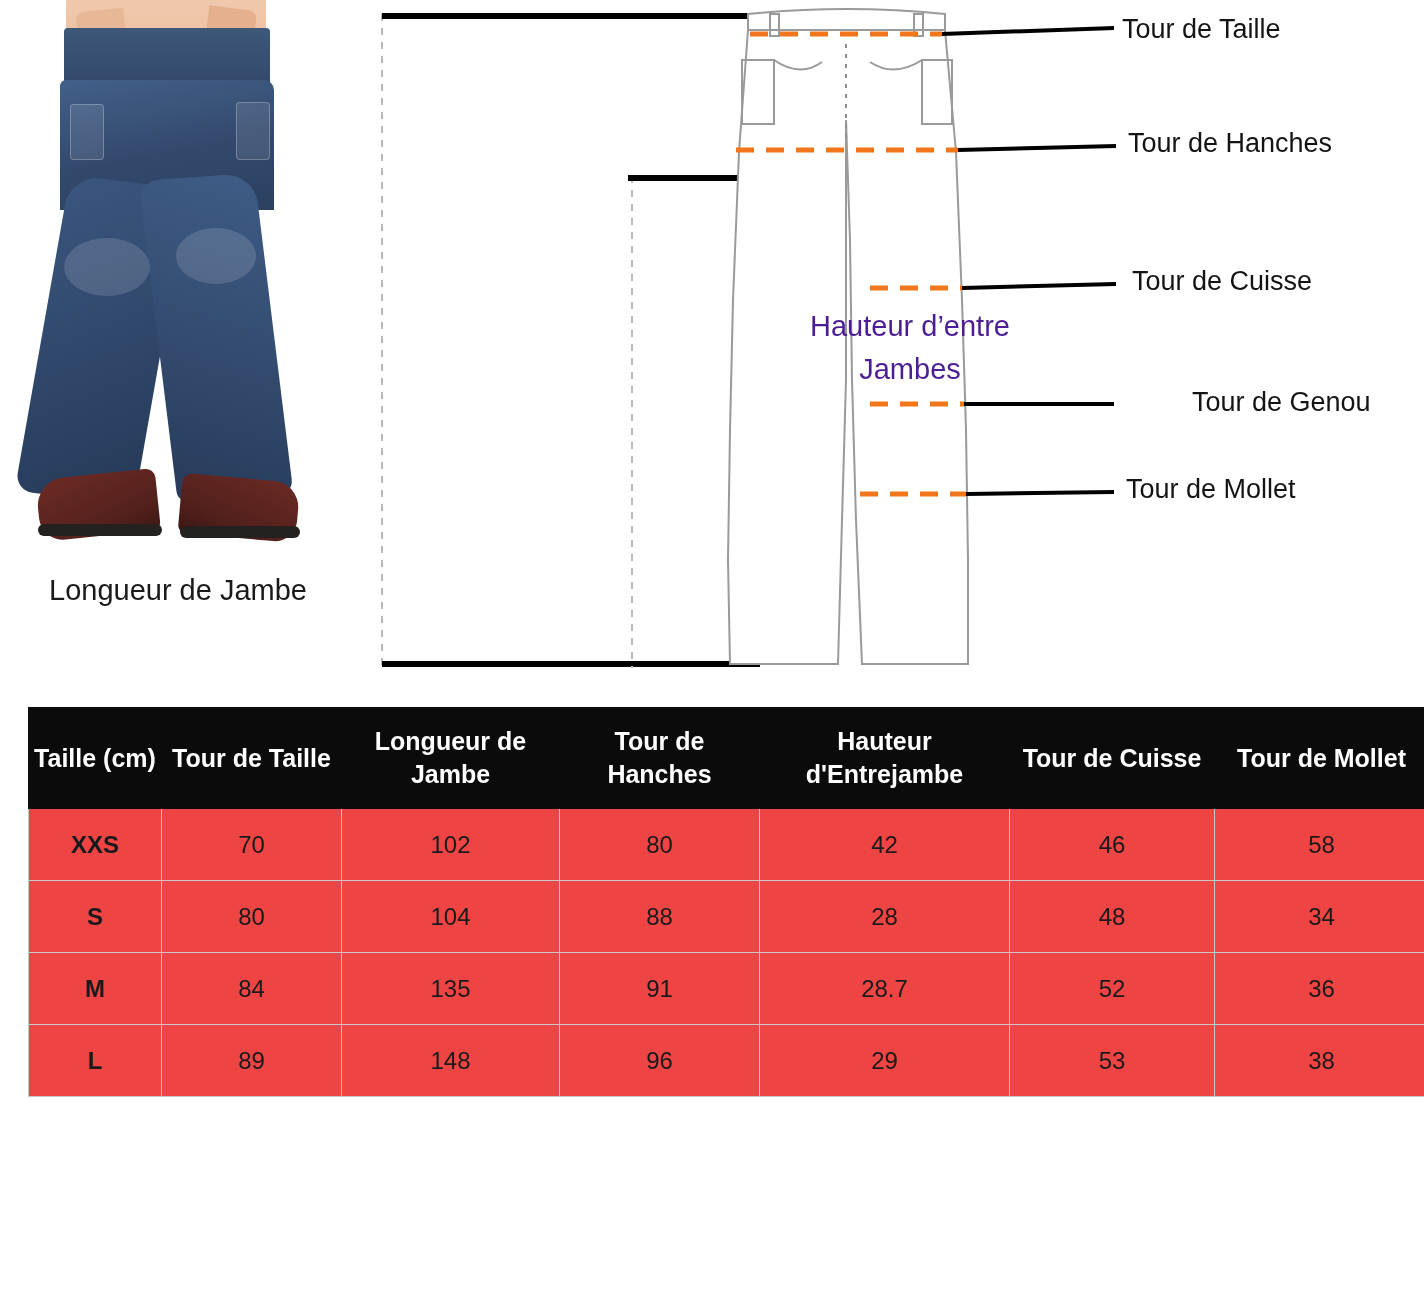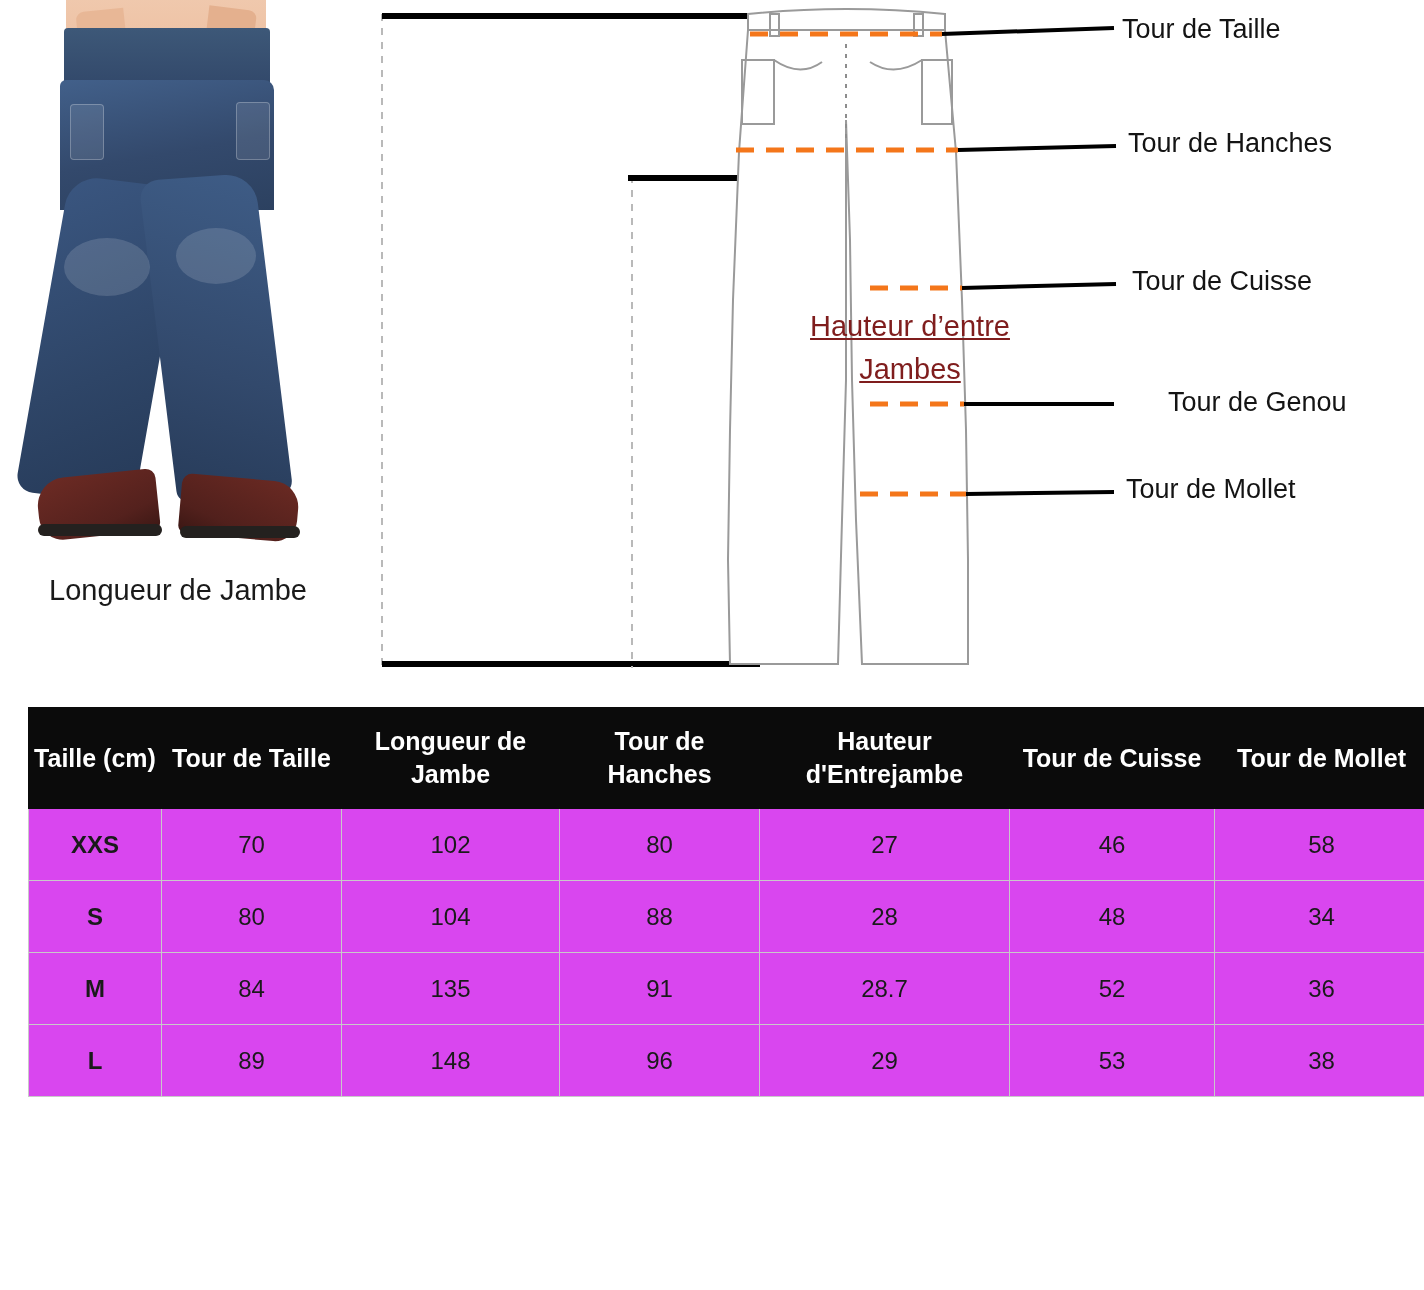--- a/index.html
+++ b/index.html
@@ -148,33 +148,32 @@
   
   .right-label {
     position: absolute;
     font-size: 27px;
     color: #141414;
     white-space: nowrap;
   }
   #lbl-taille   { left: 1122px; top: 14px; }
   #lbl-hanches  { left: 1128px; top: 128px; }
   #lbl-cuisse   { left: 1132px; top: 266px; }
-  #lbl-genou    { left: 1168px; top: 387px; }
+  #lbl-genou    { left: 1192px; top: 387px; }
   #lbl-mollet   { left: 1126px; top: 474px; }
 
   
   #lbl-hauteur {
     position: absolute;
     left: 440px; top: 305px;
     width: 200px;
     text-align: center;
     font-size: 29px;
     line-height: 43px;
-    color: #7f1d1d;
-    text-decoration: underline;
+    color: #4c1d95;
   }
 
   
   #table-wrap {
     position: absolute;
     left: 12px; top: 707px;
     width: 1400px;
     padding-left: 16px;
   }
   table {
@@ -191,21 +190,21 @@
     padding: 17px 4px;
     text-align: center;
     border: 1px solid #0b0b0b;
   }
   tbody td {
     border: 1px solid #c9c9c9;
     text-align: center;
     font-size: 24px;
     color: #1a1a1a;
     height: 72px;
-    background: #d946ef;
+    background: #ef4444;
   }
   tbody td.size-cell {
     font-weight: bold;
     font-size: 24px;
   }
   col.c0 { width: 133px; }
   col.c1 { width: 180px; }
   col.c2 { width: 218px; }
   col.c3 { width: 200px; }
   col.c4 { width: 250px; }
@@ -311,21 +310,21 @@
           <th>Tour de Cuisse</th>
           <th>Tour de Mollet</th>
         </tr>
       </thead>
       <tbody>
         <tr>
           <td class="size-cell">XXS</td>
           <td>70</td>
           <td>102</td>
           <td>80</td>
-          <td>27</td>
+          <td>42</td>
           <td>46</td>
           <td>58</td>
         </tr>
         <tr>
           <td class="size-cell">S</td>
           <td>80</td>
           <td>104</td>
           <td>88</td>
           <td>28</td>
           <td>48</td>

